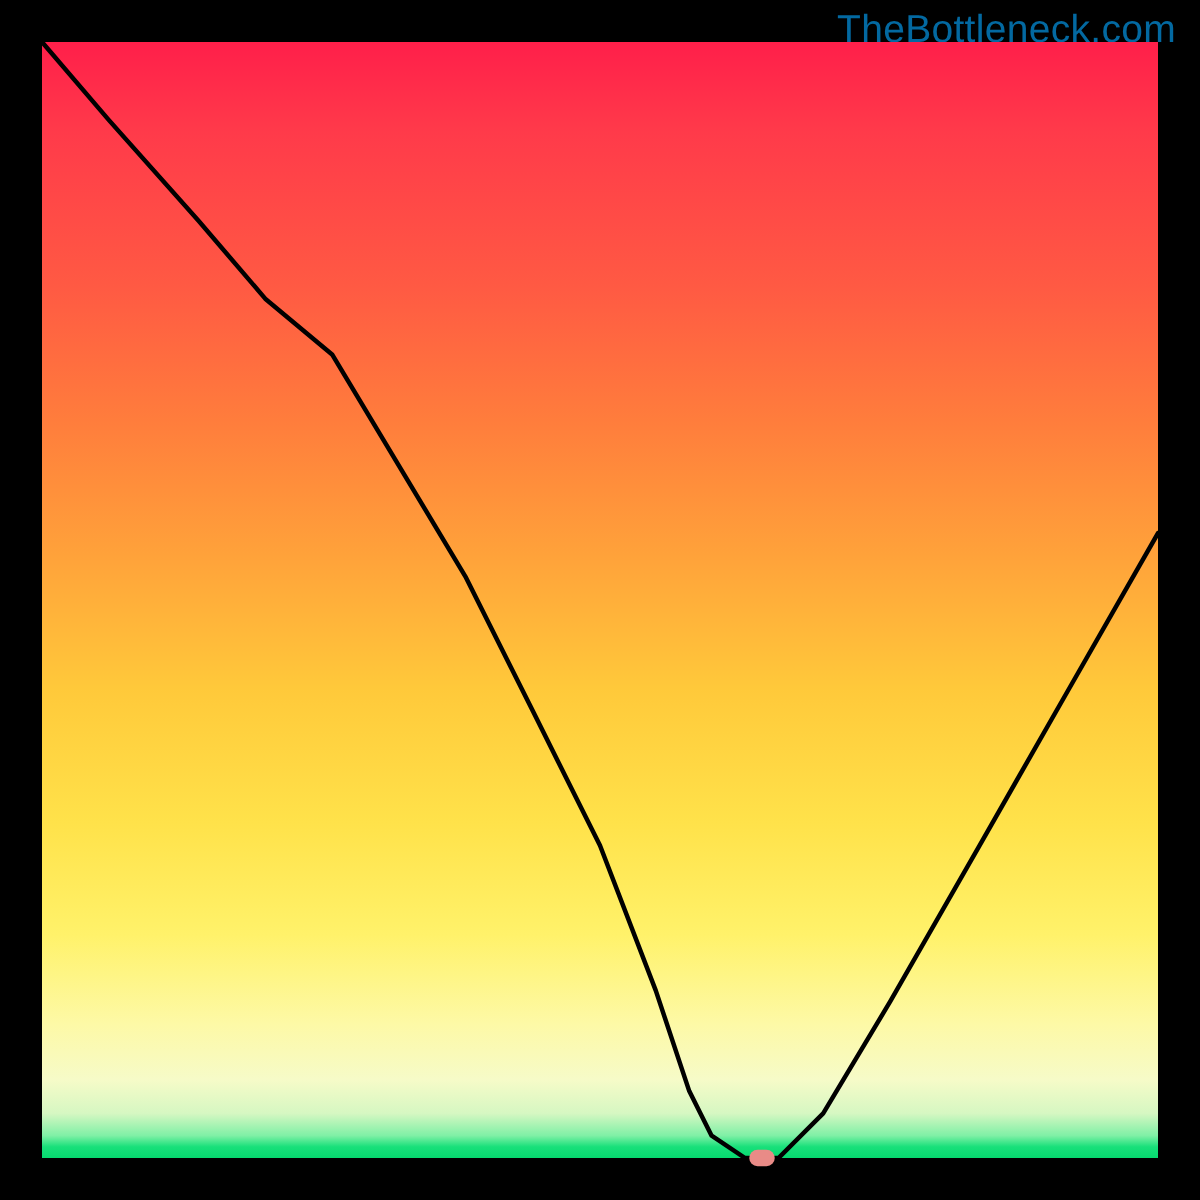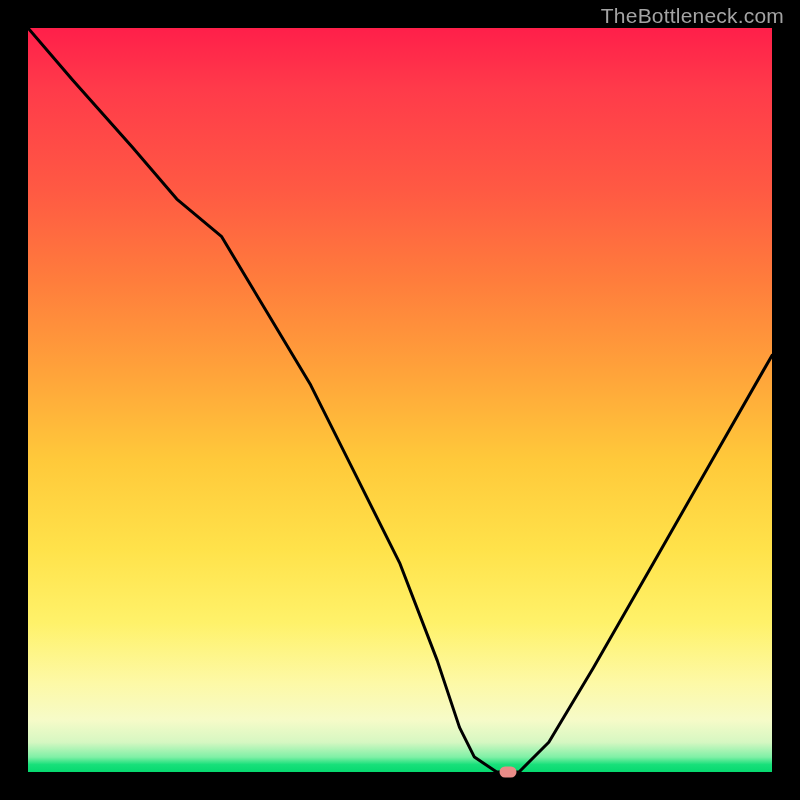--- a/index.html
+++ b/index.html
@@ -46,22 +46,22 @@
     position: absolute;
     left: 0;
     top: 0;
     width: 744px;
     height: 744px;
   }
   .watermark {
     position: absolute;
     top: 4px;
     right: 16px;
-    color: #a3a3a3;
-    font-size: 21px;
+    color: #0369a1;
+    font-size: 26px;
     font-weight: 500;
     letter-spacing: 0.2px;
     user-select: none;
   }
   .marker {
     position: absolute;
     width: 17px;
     height: 11px;
     border-radius: 6px;
     background: #e98b87;

